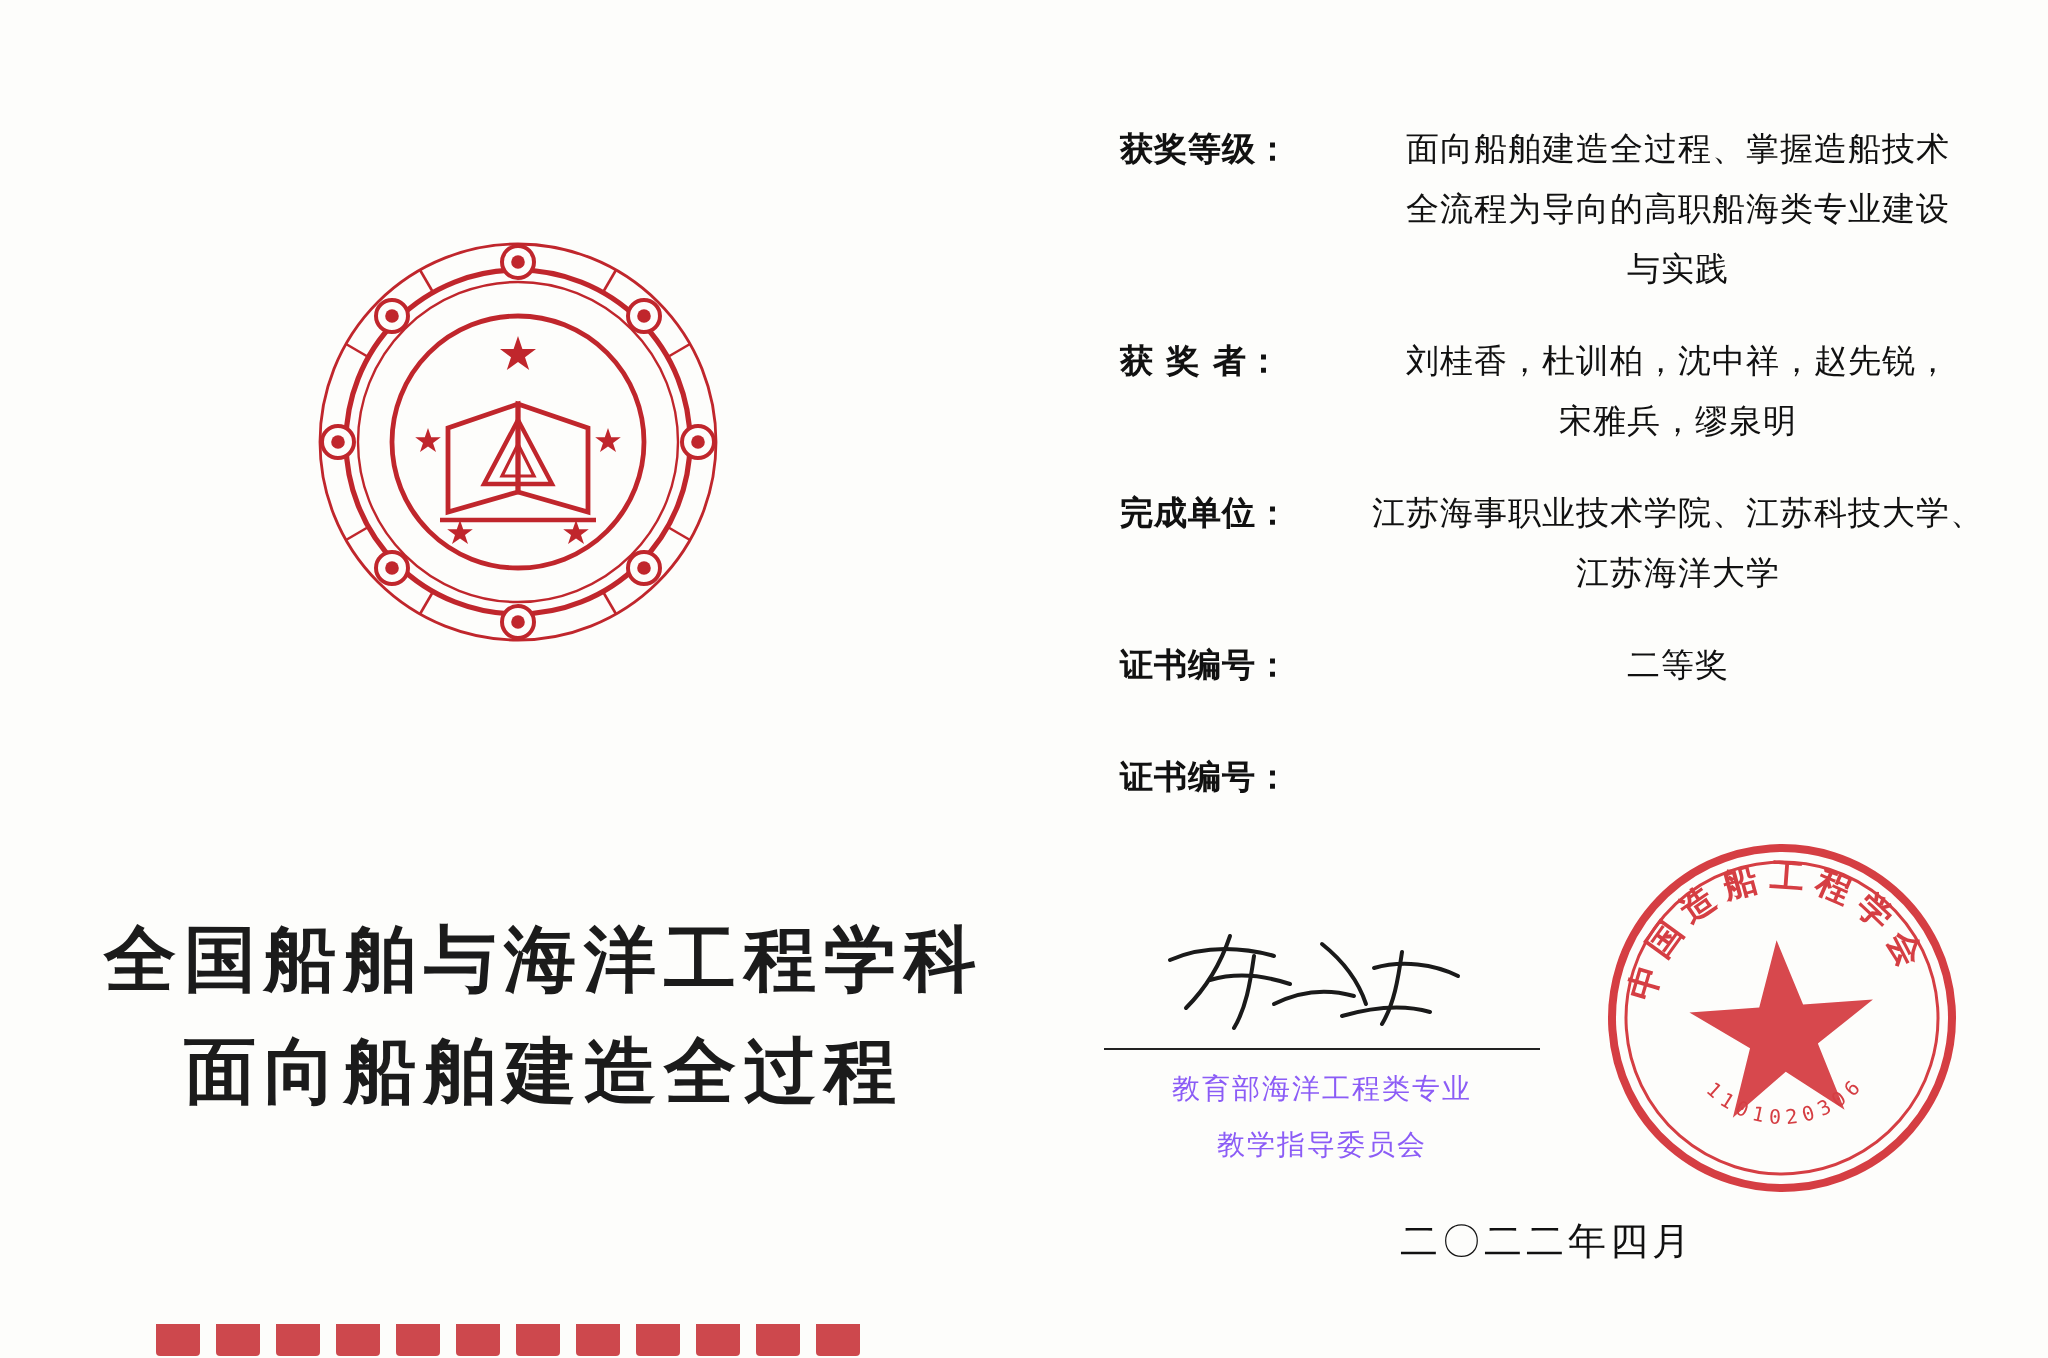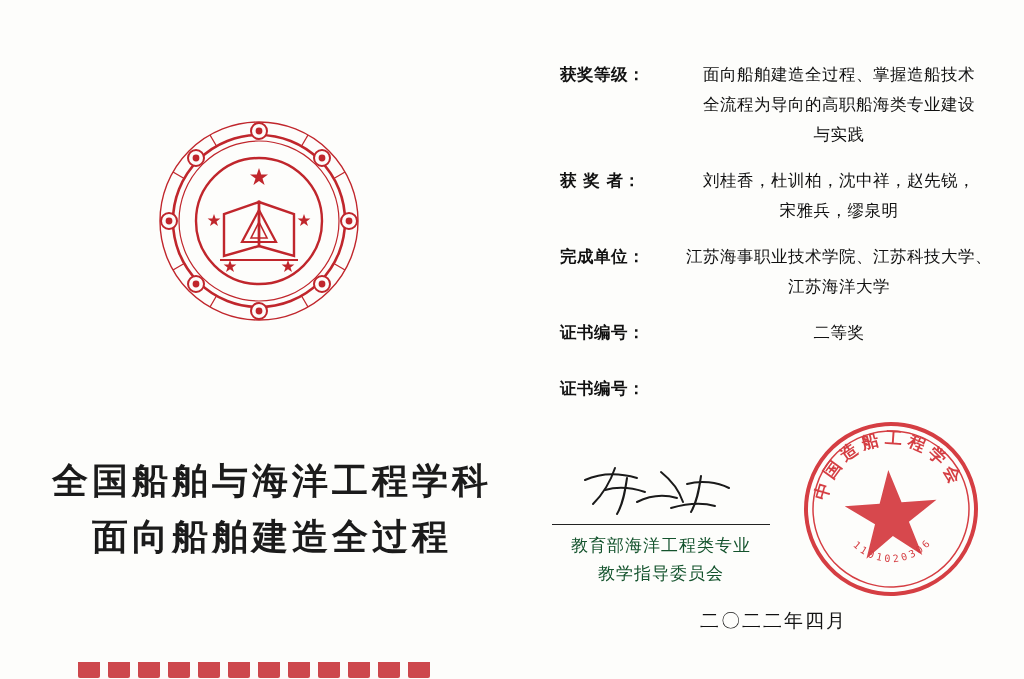--- a/index.html
+++ b/index.html
@@ -92,22 +92,22 @@
     height: 62px;
   }
   .sig-script svg { position: absolute; left: 30px; top: 0; }
   .sig-rule {
     width: 218px;
     height: 1px;
     background: #222;
     margin: 0 auto 6px auto;
   }
   .sig-org-line {
-    font-size: 17px;
-    color: #14532d;
+    font-size: 14px;
+    color: #8b5cf6;
     line-height: 28px;
     letter-spacing: 1px;
     white-space: nowrap;
   }
   .date-line {
     position: absolute;
     left: 700px;
     top: 608px;
     font-size: 19px;
     color: #111;

